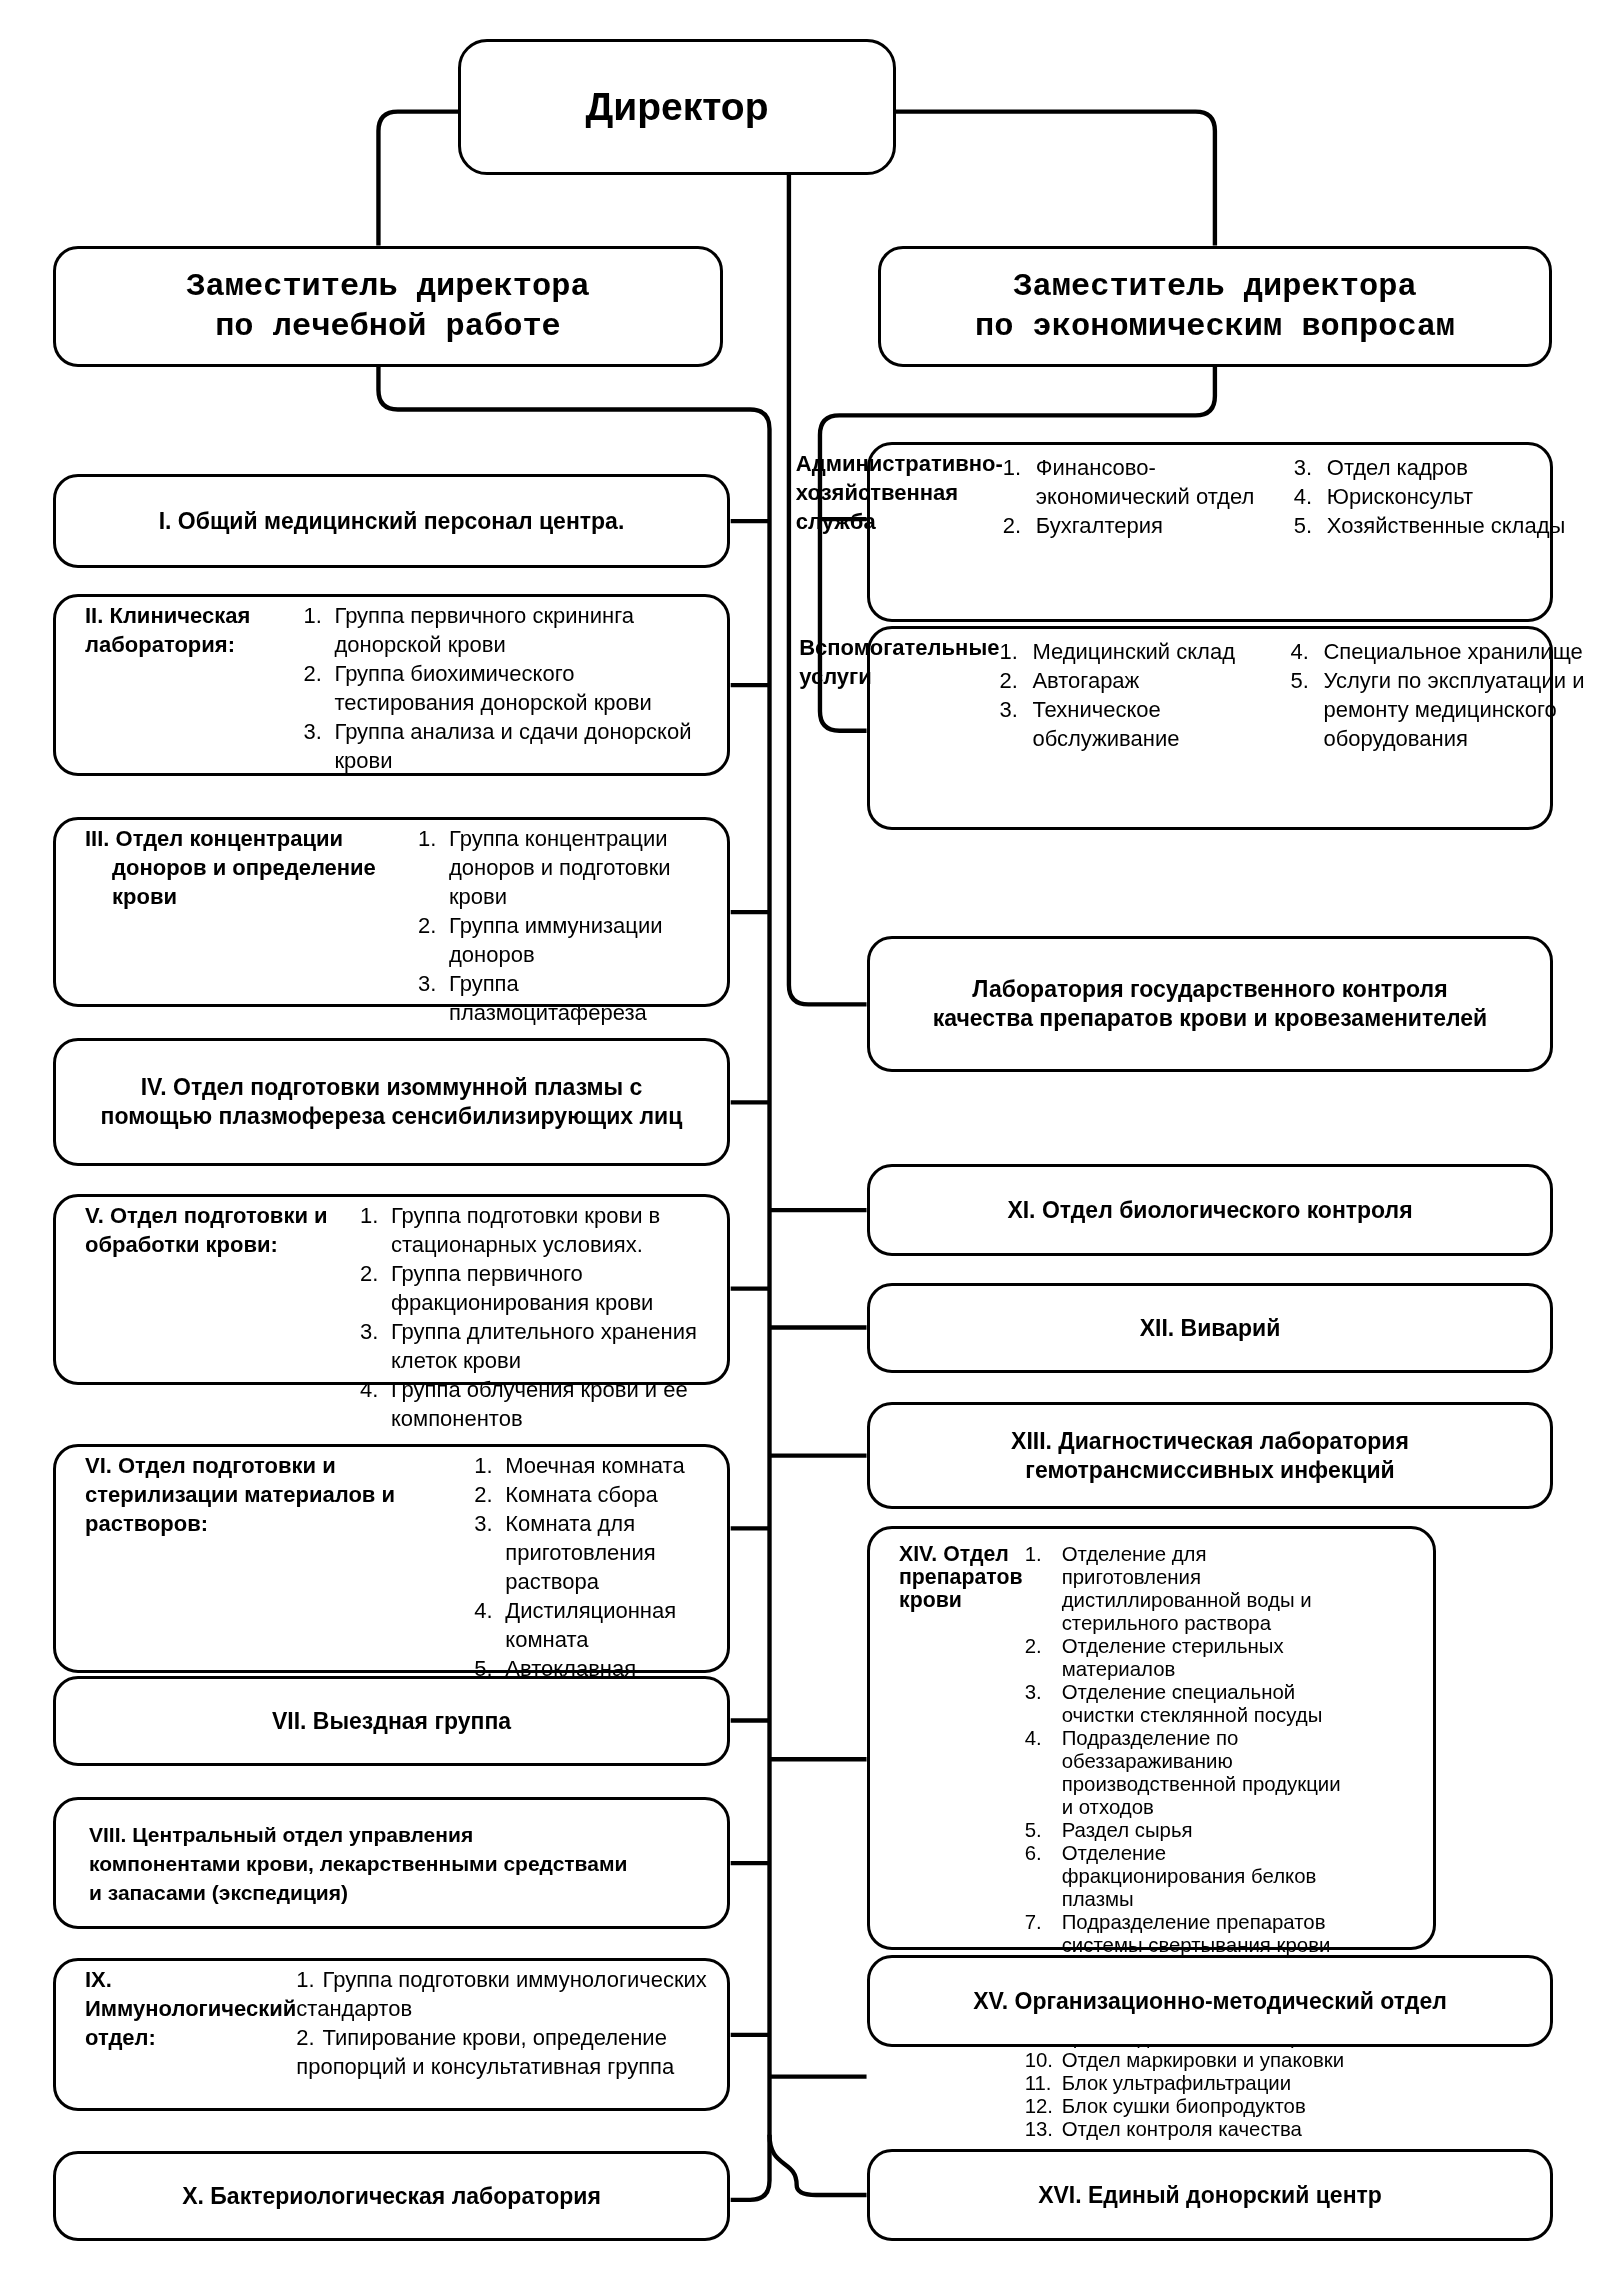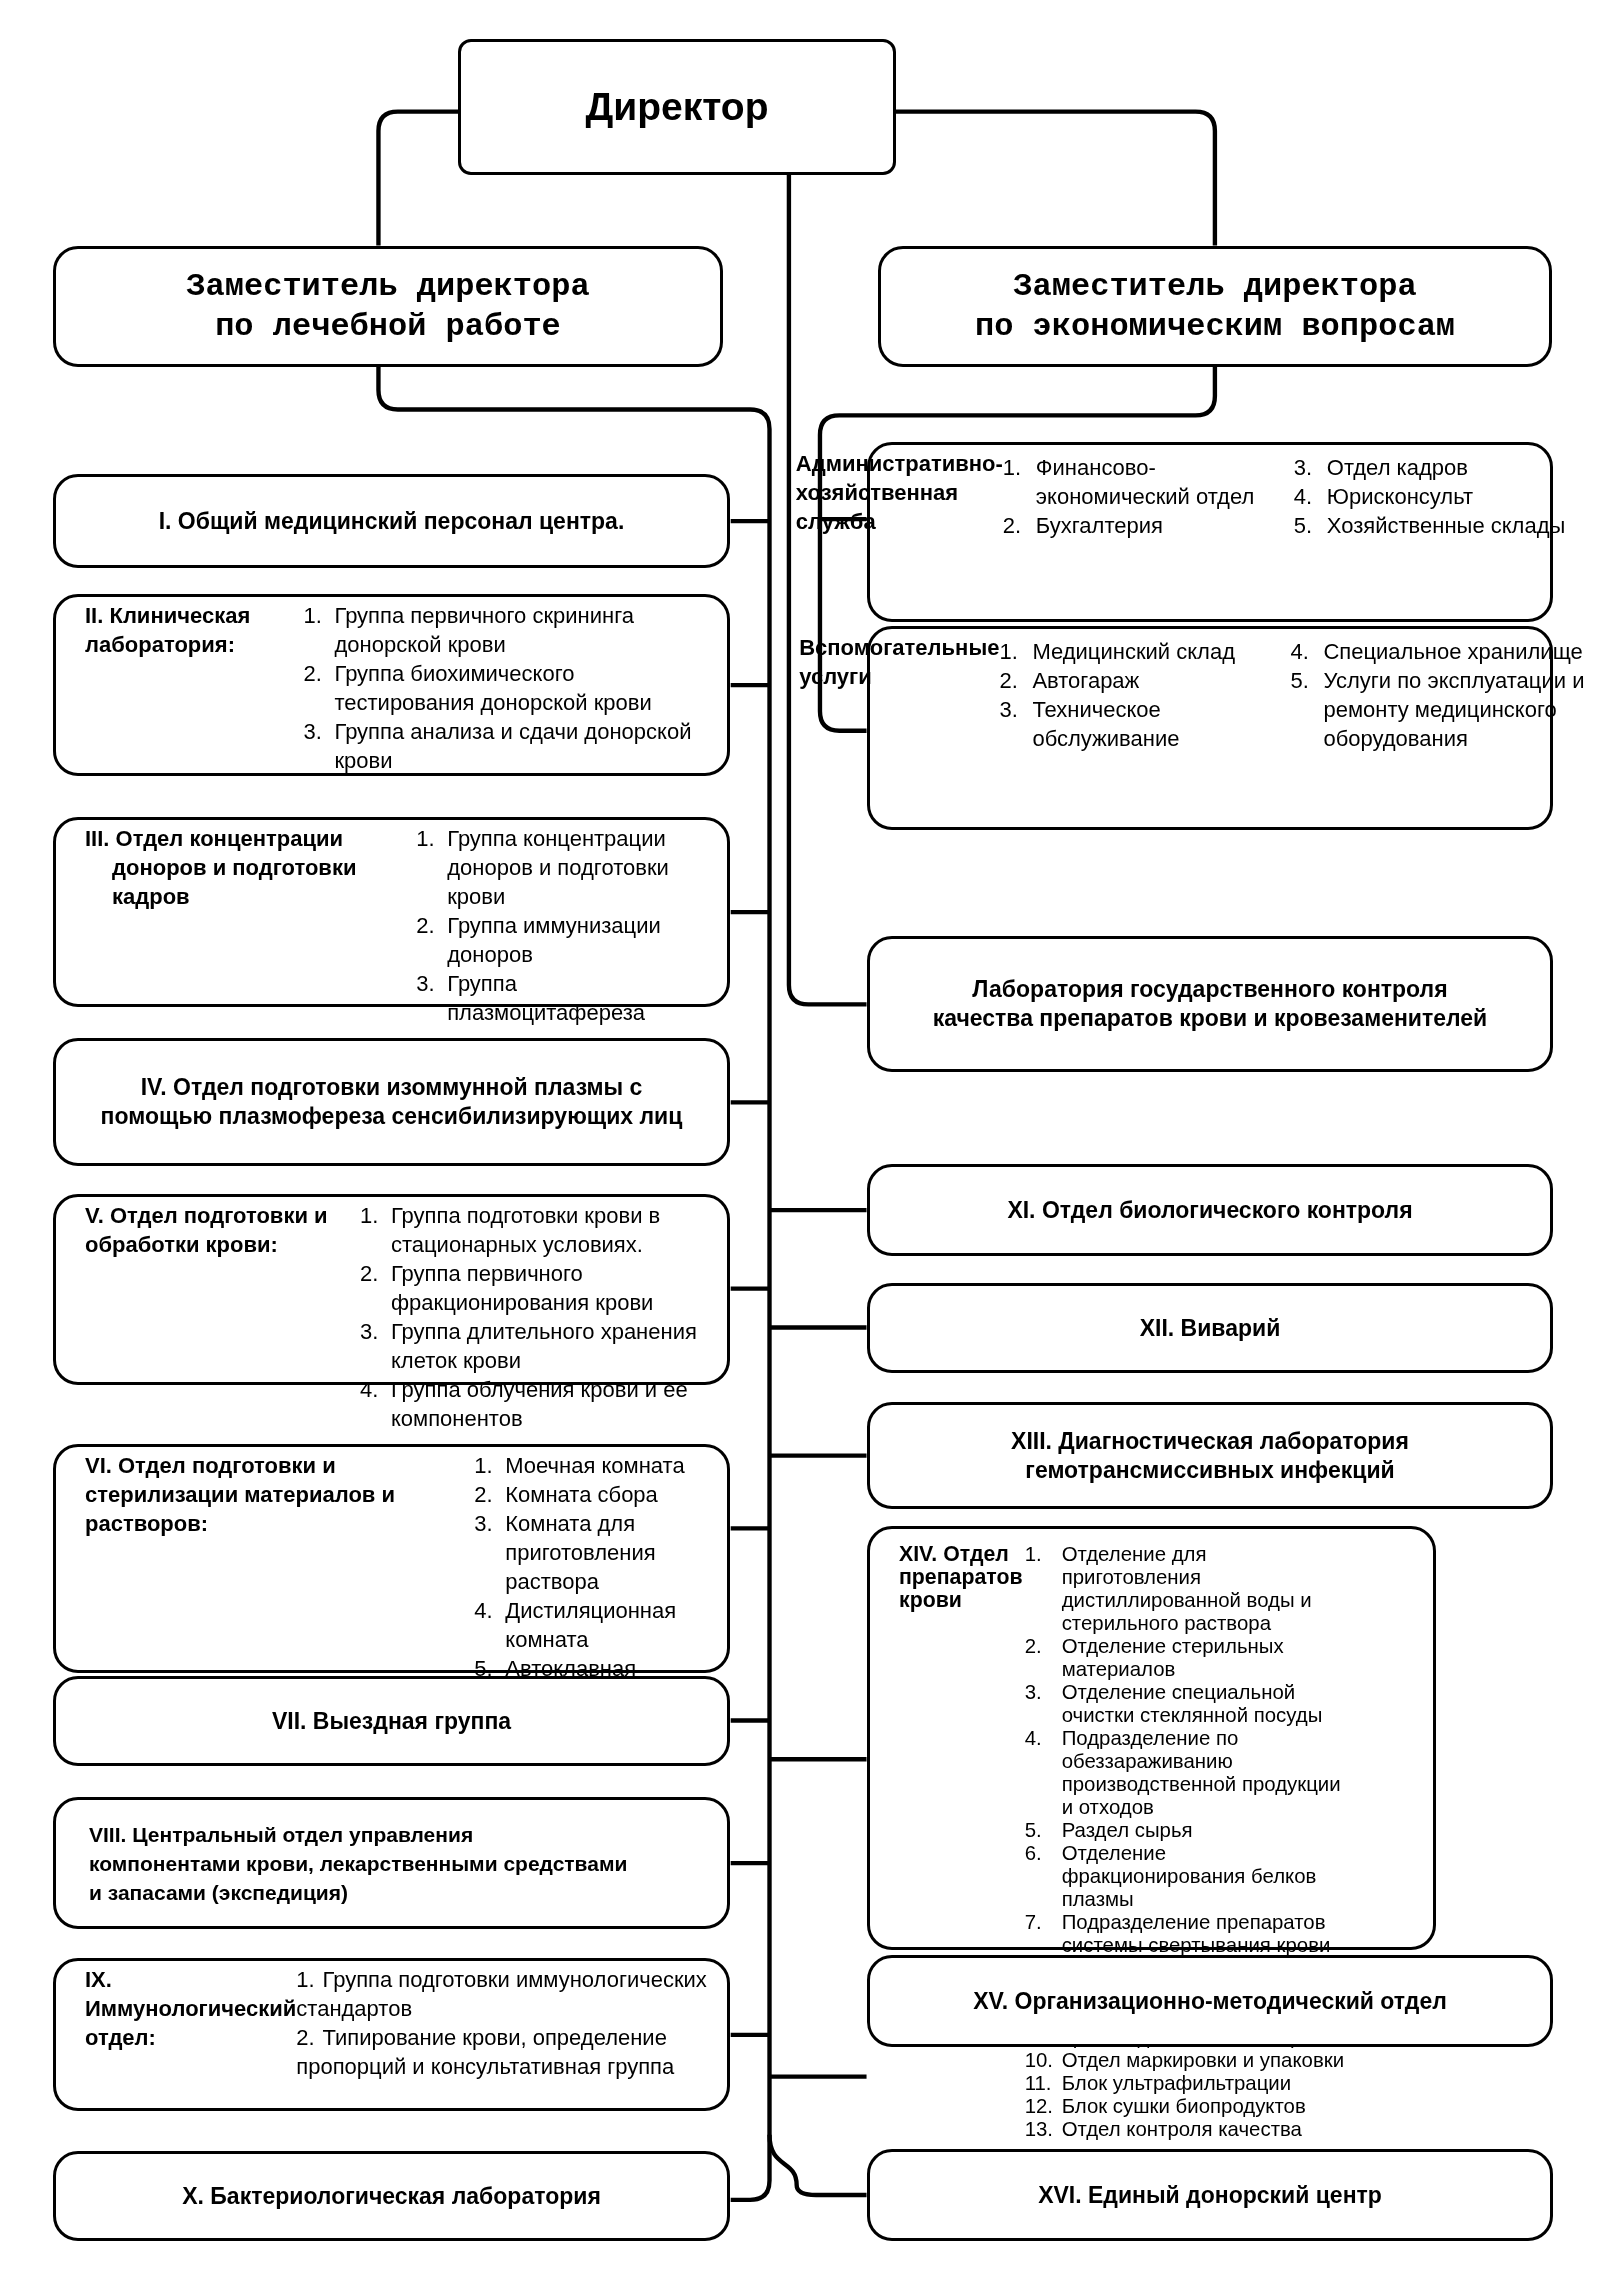--- a/index.html
+++ b/index.html
@@ -41,21 +41,21 @@
   }
   .li { display: flex; }
   .num { flex: 0 0 31px; }
   .txt { flex: 1; }
   .nohang .li { display: block; }
   .nohang .li .num { margin-right: 7.8px; }
   .cols { display: flex; margin-top: 3.9px; }
   .cols .c1 { width: 291px; }
   .cols .c2 { width: 338px; }
   .cols .li .num { flex: 0 0 33px; }
-  .director { font-size: 39px; border-radius: 13px; }
+  .director { font-size: 39px; border-radius: 29px; }
   .deputy { font-size: 32px; font-family: Liberation Mono, monospace; }
   .b14 { font-size: 20.4px; line-height: 23px; justify-content: flex-start; padding: 13.6px 83px 3.9px 29px; }
   .b14 .title { font-size: 21.3px; }
   .b14 .num { flex: 0 0 37px; }
 </style>
 </head>
 <body>
 
 <div class="canvas">
 
@@ -116,21 +116,21 @@
           <span class="txt">Группа биохимического тестирования донорской крови</span>
         </div>
         <div class="li">
           <span class="num">3.</span>
           <span class="txt">Группа анализа и сдачи донорской крови</span>
         </div>
       </div>
   </div>
 
   <div class="box lbox" style="left:53px; top:817px; width:677px; height:190px;">
-    <div class="title hang">III. Отдел концентрации доноров и подготовки кадров</div>
+    <div class="title hang">III. Отдел концентрации доноров и определение крови</div>
     <div>
         <div class="li">
           <span class="num">1.</span>
           <span class="txt">Группа концентрации доноров и подготовки крови</span>
         </div>
         <div class="li">
           <span class="num">2.</span>
           <span class="txt">Группа иммунизации доноров</span>
         </div>
         <div class="li">

